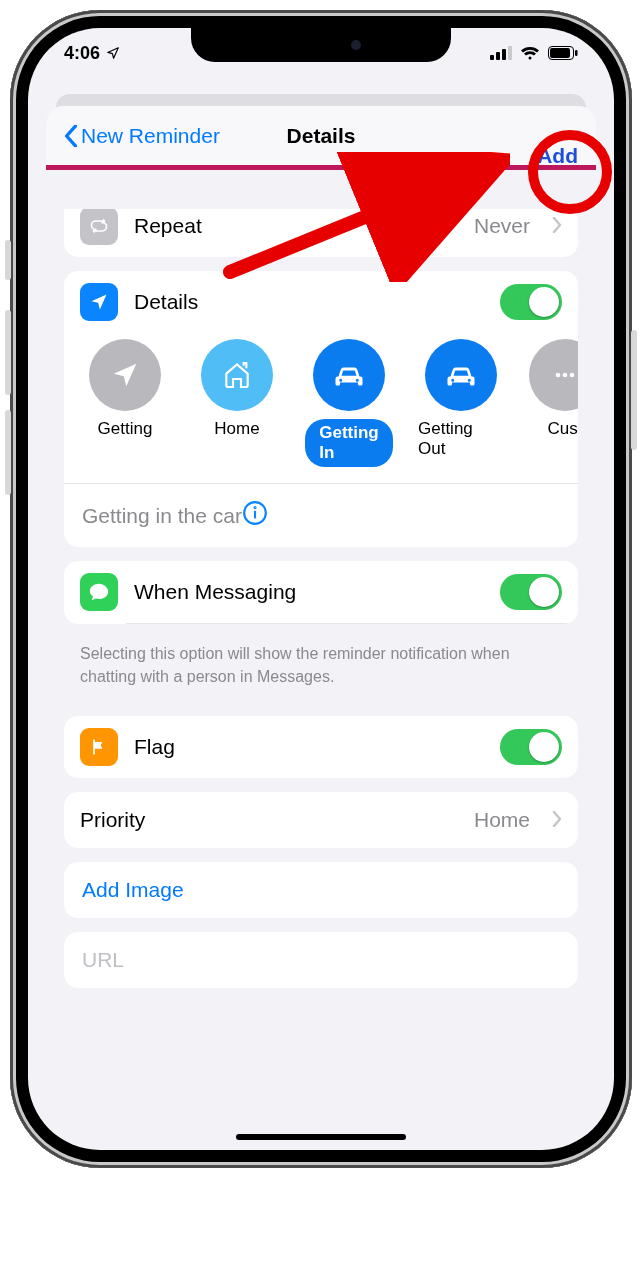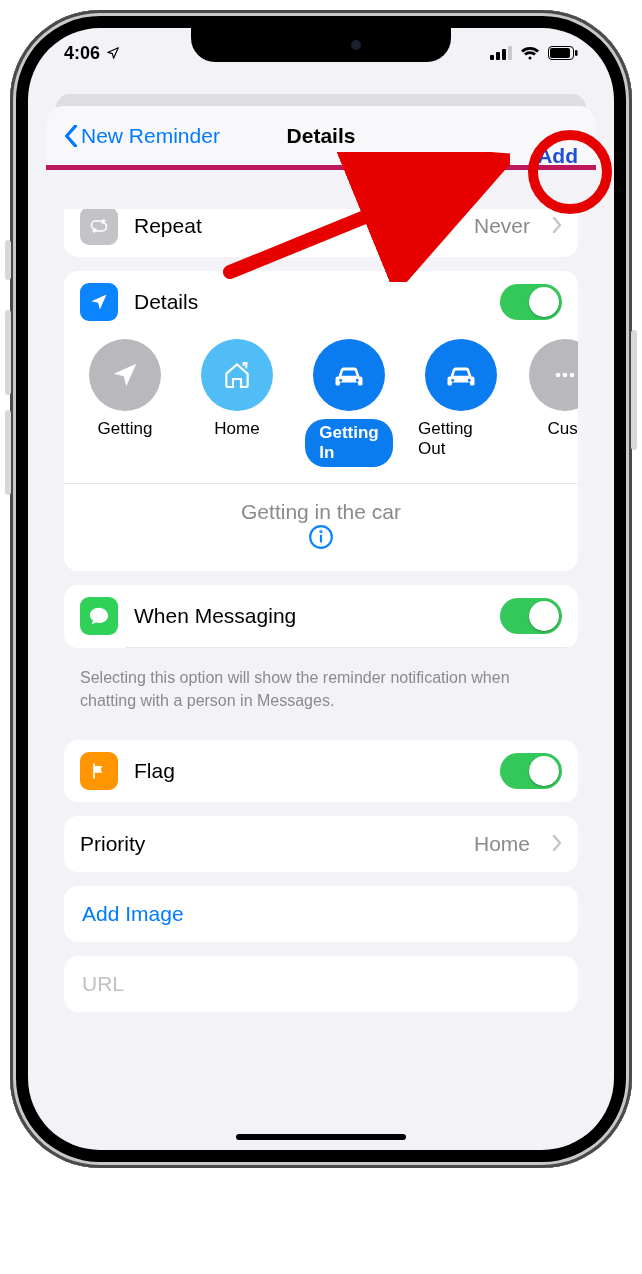--- a/index.html
+++ b/index.html
@@ -111,21 +111,21 @@
   .loc-item { width:86px; flex:0 0 auto; display:flex; flex-direction:column; align-items:center; gap:8px; font-size:17px; color:#000;}
   .loc-circle { width:72px; height:72px; border-radius:50%; display:flex; align-items:center; justify-content:center; color:#fff;}
   .loc-circle.gray{ background:#b9b9bd;}
   .loc-circle.lightblue{ background:#50bdf6;}
   .loc-circle.blue{ background:#0b7cf0;}
   .loc-label-pill{
     background:#0b7cf0; color:#fff; border-radius:20px; padding:4px 14px; font-weight:600; font-size:17px;
   }
   .loc-sep{ height:1px; background:#e6e6ea; margin:4px 0 0;}
   .loc-text-row{
-    display:flex; align-items:center; justify-content:flex-end; padding:16px 18px; font-size:21px; color:#8a8a8e;flex-direction:column;
+    display:flex; align-items:center; justify-content:flex-start; padding:16px 18px; font-size:21px; color:#8a8a8e;
   }
   .info-icon{ color:#0a84ff; }
   .link-row{ color:#007aff; font-size:21px; padding:16px 18px;}
   .footer-note{
     font-size:16px; color:#8a8a8e; padding:4px 34px 14px; line-height:1.45;
   }
   .url-placeholder{ color:#c0c0c5; font-size:21px; padding:16px 18px;}
   .home-indicator{
     position:absolute; bottom:10px; left:50%; transform:translateX(-50%);
     width:170px; height:6px; background:#000; border-radius:4px;

